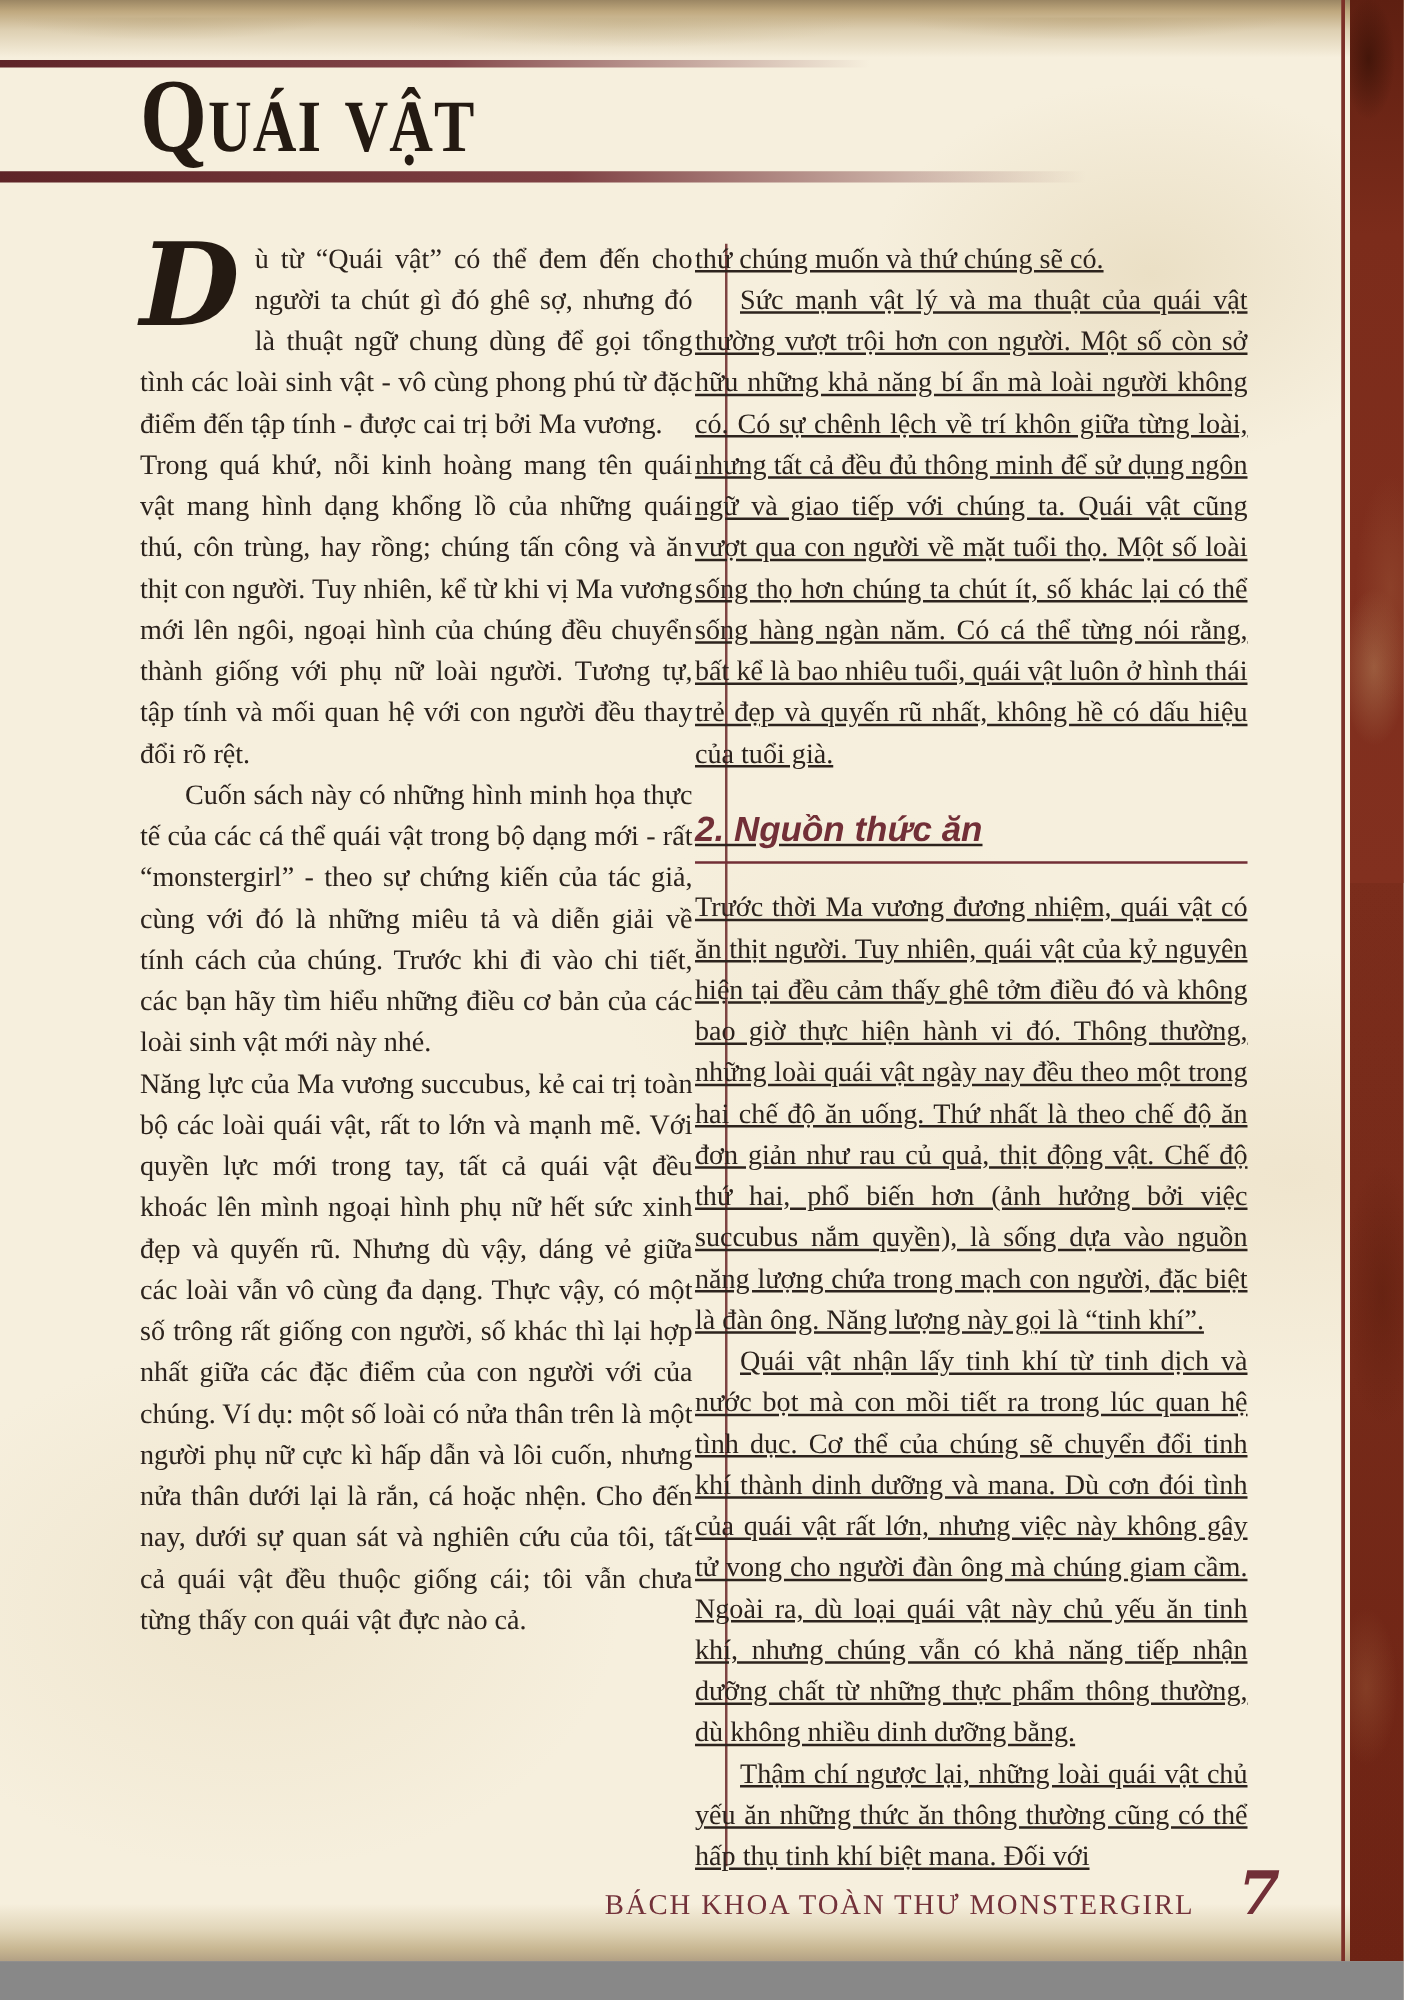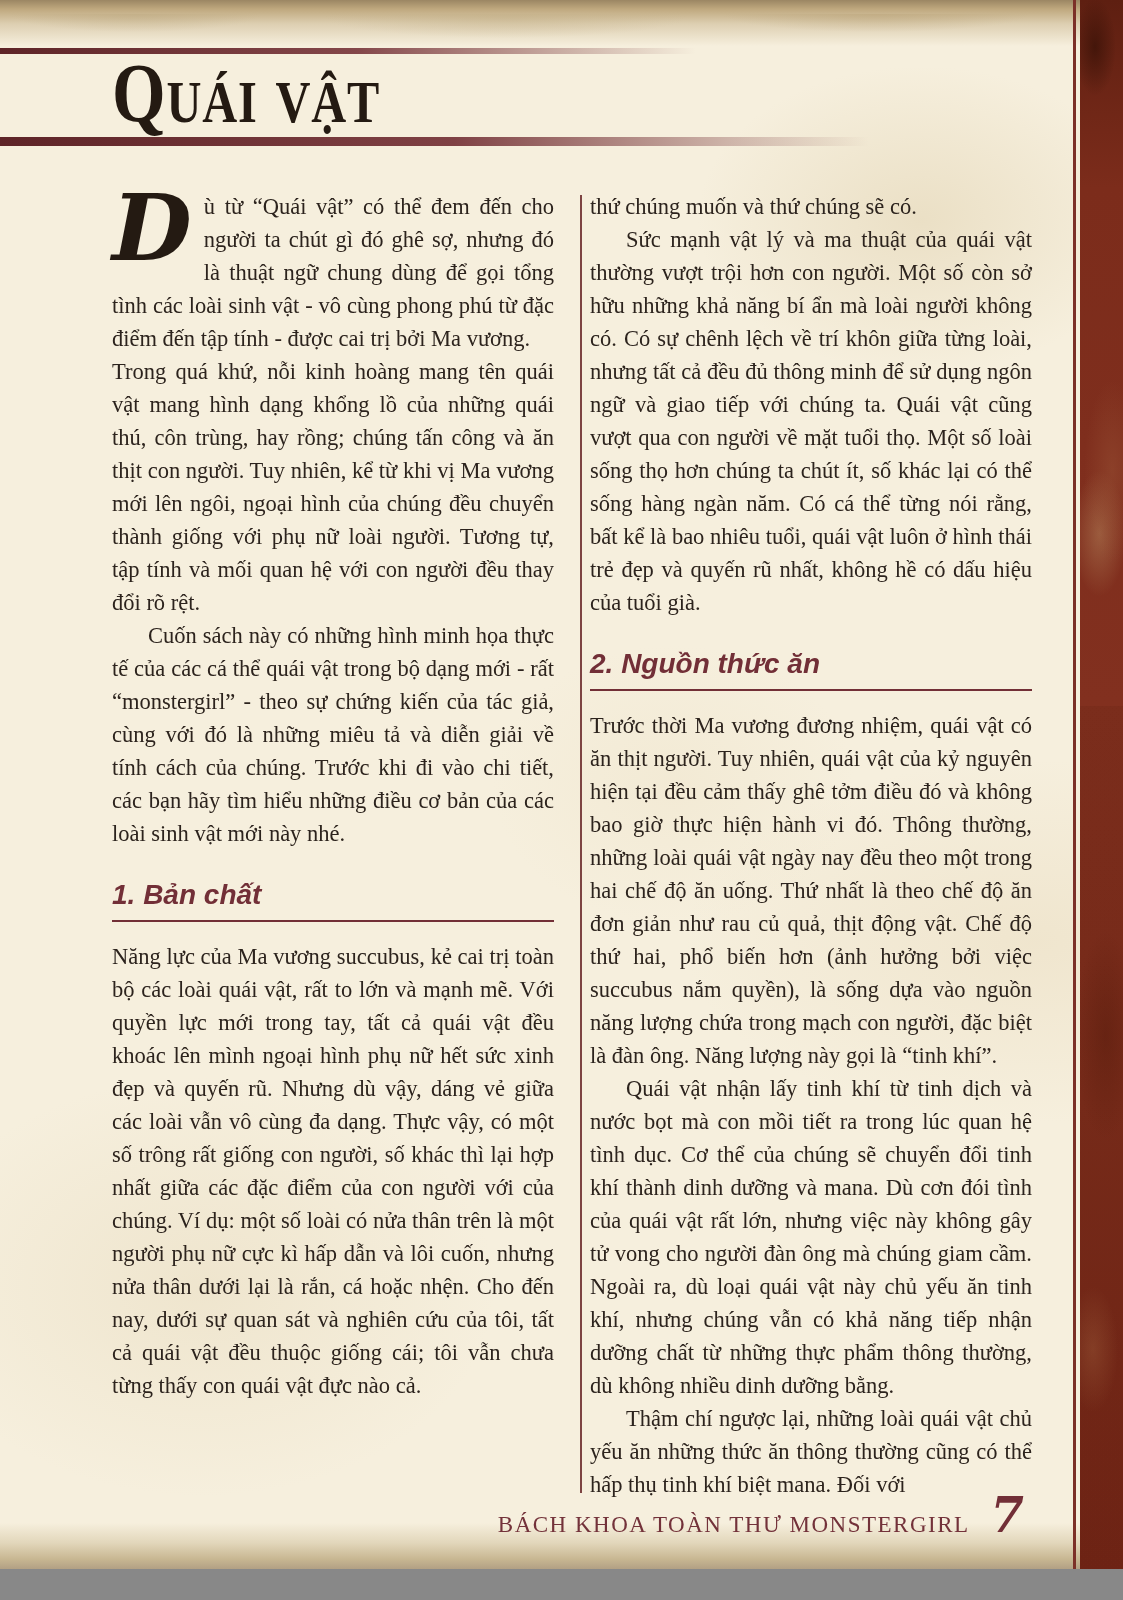--- a/index.html
+++ b/index.html
@@ -64,21 +64,21 @@
     transform:scaleX(.82);transform-origin:left top;
     white-space:nowrap;
   }
   .rule-bottom{
     position:absolute;top:137px;left:0;height:9px;width:1010px;
     background:linear-gradient(to right,#5e2427 0%,#7f4144 45%,rgba(127,65,68,0) 86%);
   }
   
   .col{position:absolute;top:190px;width:442px;}
   .col-left{left:112px;}
-  .col-right{left:590px;}
+  .col-right{left:556px;text-decoration:underline;}
   .column-divider{
     position:absolute;top:195px;left:580px;width:2px;height:1298px;
     background:#7d4442;
   }
   .col p{
     margin:0;font-size:22.5px;line-height:33px;
     text-align:justify;color:#2c231d;
   }
   .col p.indent{text-indent:36px;}
   .dropcap{
@@ -93,21 +93,21 @@
     margin:26px 0 18px 0;padding-bottom:6px;
     font-family:"Liberation Sans","DejaVu Sans",sans-serif;
     font-style:italic;font-weight:bold;
     font-size:28px;line-height:38px;
     color:#722f37;
     border-bottom:2px solid #722f36;
   }
   
   .footer{
     position:absolute;right:99px;bottom:30px;
-    display:flex;align-items:baseline;gap:21px;
+    display:flex;align-items:baseline;gap:35px;
   }
   .footer-book-title{
     font-size:23px;letter-spacing:1.5px;color:#73323a;
     font-family:"Liberation Serif","DejaVu Serif",serif;
   }
   .footer-page-number{
     font-size:48px;line-height:48px;color:#722f37;
     font-family:"DejaVu Serif","Liberation Serif",serif;
     font-weight:bold;font-style:italic;
   }
@@ -125,21 +125,20 @@
   <div class="rule-top"></div>
   <h1 class="page-title">Quái vật</h1>
   <div class="rule-bottom"></div>
 
   <div class="column-divider"></div>
 
   <div class="col col-left">
     <p><span class="dropcap">D</span><span>ù từ “Quái vật” có thể đem đến cho người ta chút gì đó ghê sợ, nhưng đó là thuật ngữ chung dùng để gọi tổng tình các loài sinh vật - vô cùng phong phú từ đặc điểm đến tập tính - được cai trị bởi Ma vương.</span></p>
     <p>Trong quá khứ, nỗi kinh hoàng mang tên quái vật mang hình dạng khổng lồ của những quái thú, côn trùng, hay rồng; chúng tấn công và ăn thịt con người. Tuy nhiên, kể từ khi vị Ma vương mới lên ngôi, ngoại hình của chúng đều chuyển thành giống với phụ nữ loài người. Tương tự, tập tính và mối quan hệ với con người đều thay đổi rõ rệt.</p>
     <p class="indent">Cuốn sách này có những hình minh họa thực tế của các cá thể quái vật trong bộ dạng mới - rất “monstergirl” - theo sự chứng kiến của tác giả, cùng với đó là những miêu tả và diễn giải về tính cách của chúng. Trước khi đi vào chi tiết, các bạn hãy tìm hiểu những điều cơ bản của các loài sinh vật mới này nhé.</p>
-    <h2 class="section-heading">1. Bản chất</h2>
     <p>Năng lực của Ma vương succubus, kẻ cai trị toàn bộ các loài quái vật, rất to lớn và mạnh mẽ. Với quyền lực mới trong tay, tất cả quái vật đều khoác lên mình ngoại hình phụ nữ hết sức xinh đẹp và quyến rũ. Nhưng dù vậy, dáng vẻ giữa các loài vẫn vô cùng đa dạng. Thực vậy, có một số trông rất giống con người, số khác thì lại hợp nhất giữa các đặc điểm của con người với của chúng. Ví dụ: một số loài có nửa thân trên là một người phụ nữ cực kì hấp dẫn và lôi cuốn, nhưng nửa thân dưới lại là rắn, cá hoặc nhện. Cho đến nay, dưới sự quan sát và nghiên cứu của tôi, tất cả quái vật đều thuộc giống cái; tôi vẫn chưa từng thấy con quái vật đực nào cả.</p>
   </div>
 
   <div class="col col-right">
     <p>thứ chúng muốn và thứ chúng sẽ có.</p>
     <p class="indent">Sức mạnh vật lý và ma thuật của quái vật thường vượt trội hơn con người. Một số còn sở hữu những khả năng bí ẩn mà loài người không có. Có sự chênh lệch về trí khôn giữa từng loài, nhưng tất cả đều đủ thông minh để sử dụng ngôn ngữ và giao tiếp với chúng ta. Quái vật cũng vượt qua con người về mặt tuổi thọ. Một số loài sống thọ hơn chúng ta chút ít, số khác lại có thể sống hàng ngàn năm. Có cá thể từng nói rằng, bất kể là bao nhiêu tuổi, quái vật luôn ở hình thái trẻ đẹp và quyến rũ nhất, không hề có dấu hiệu của tuổi già.</p>
     <h2 class="section-heading">2. Nguồn thức ăn</h2>
     <p>Trước thời Ma vương đương nhiệm, quái vật có ăn thịt người. Tuy nhiên, quái vật của kỷ nguyên hiện tại đều cảm thấy ghê tởm điều đó và không bao giờ thực hiện hành vi đó. Thông thường, những loài quái vật ngày nay đều theo một trong hai chế độ ăn uống. Thứ nhất là theo chế độ ăn đơn giản như rau củ quả, thịt động vật. Chế độ thứ hai, phổ biến hơn (ảnh hưởng bởi việc succubus nắm quyền), là sống dựa vào nguồn năng lượng chứa trong mạch con người, đặc biệt là đàn ông. Năng lượng này gọi là “tinh khí”.</p>
     <p class="indent">Quái vật nhận lấy tinh khí từ tinh dịch và nước bọt mà con mồi tiết ra trong lúc quan hệ tình dục. Cơ thể của chúng sẽ chuyển đổi tinh khí thành dinh dưỡng và mana. Dù cơn đói tình của quái vật rất lớn, nhưng việc này không gây tử vong cho người đàn ông mà chúng giam cầm. Ngoài ra, dù loại quái vật này chủ yếu ăn tinh khí, nhưng chúng vẫn có khả năng tiếp nhận dưỡng chất từ những thực phẩm thông thường, dù không nhiều dinh dưỡng bằng.</p>
     <p class="indent">Thậm chí ngược lại, những loài quái vật chủ yếu ăn những thức ăn thông thường cũng có thể hấp thụ tinh khí biệt mana. Đối với</p>

